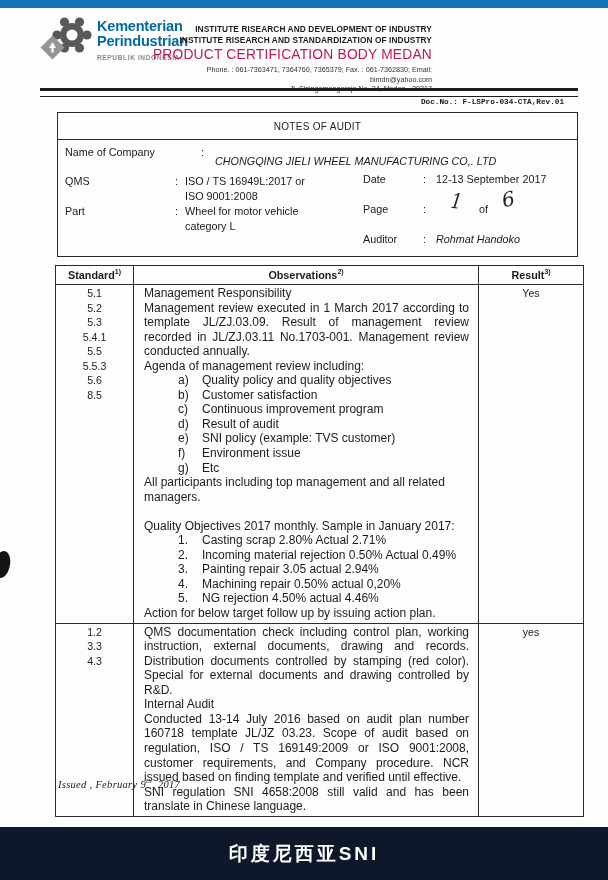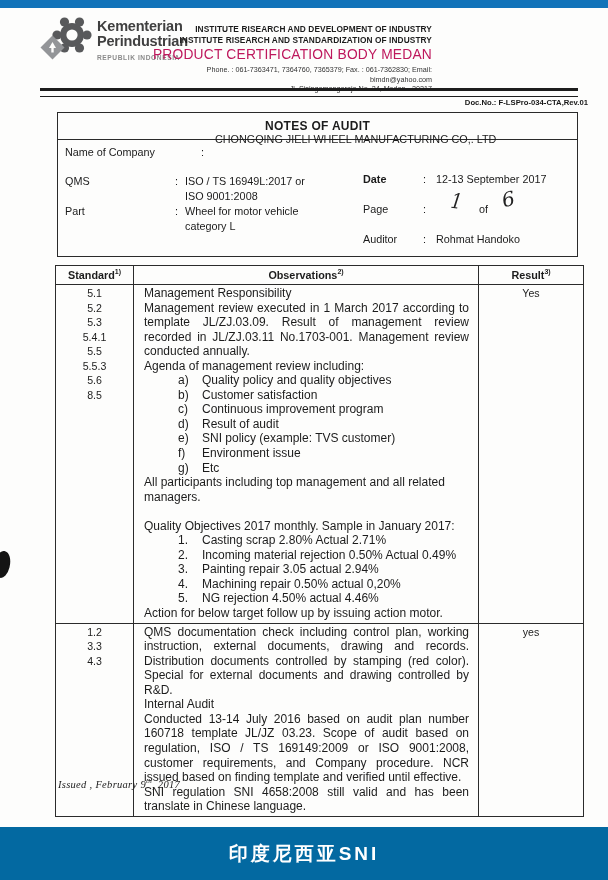--- a/index.html
+++ b/index.html
@@ -2,35 +2,35 @@
 <html><head>
 <meta charset="utf-8">
 <style>
   html,body{margin:0;padding:0;background:#ffffff;}
   .page{position:relative;width:608px;height:880px;background:#fdfdfc;overflow:hidden;
         font-family:"Liberation Sans",sans-serif;color:#1c1c1c;}
   .topbar{position:absolute;top:0;left:0;width:608px;height:8px;background:#1273b9;}
   
   .logo-left{position:absolute;left:36px;top:15px;width:58px;height:54px;}
   .ministry{position:absolute;left:97px;top:19px;line-height:15px;}
-  .ministry .big{font-weight:bold;font-size:14.5px;letter-spacing:-0.2px;color:#404040;}
+  .ministry .big{font-weight:bold;font-size:14.5px;letter-spacing:-0.2px;color:#0369a1;}
   .ministry .small{font-size:6.6px;color:#8a8a8a;letter-spacing:0.6px;margin-top:1px;font-weight:bold;}
   .head-center{position:absolute;left:146px;top:24px;width:286px;text-align:right;}
   .inst{font-size:8.3px;font-weight:bold;line-height:10.6px;letter-spacing:0.1px;}
   .body-name{font-size:13.8px;line-height:16px;margin-top:2px;letter-spacing:0.2px;color:#be185d;}
   .contact{font-size:7.2px;line-height:9.4px;margin-top:2px;color:#333;}
   .addr{font-size:7.2px;line-height:9px;color:#333;}
   .logo-right{position:absolute;left:505px;top:11px;width:66px;height:74px;}
   .rule{position:absolute;left:40px;top:88px;width:538px;height:5px;
         border-top:3px solid #1d1d1d;border-bottom:1.5px solid #1d1d1d;}
-  .docno{position:absolute;right:20px;top:98px;font-size:7.7px;font-weight:bold;color:#161616;}
+  .docno{position:absolute;right:44px;top:98px;font-size:7.7px;font-weight:bold;color:#161616;font-family:Liberation Mono, monospace;}
   
   .form-box{position:absolute;left:57px;top:112px;width:519px;height:143px;border:1.4px solid #2a2a2a;}
   .form-title{position:absolute;top:0;left:0;right:0;height:26px;border-bottom:1.4px solid #2a2a2a;
-        display:flex;align-items:center;justify-content:center;font-weight:bold;font-size:12px;letter-spacing:0.3px;text-align:center;}
+        display:flex;align-items:center;justify-content:center;font-weight:normal;font-size:10px;letter-spacing:0.3px;text-align:center;}
   .fld{position:absolute;font-size:10.8px;line-height:13px;white-space:nowrap;color:#1b1b1b;}
   .hand{font-family:"DejaVu Serif",serif;font-style:italic;color:#222;}
   .hand-one{font-size:17px;display:inline-block;transform:rotate(9deg) scaleY(1.25);}
   .hand-six{font-size:20px;display:inline-block;transform:rotate(-12deg);}
   
   table.audit{position:absolute;left:55px;top:265px;border-collapse:collapse;table-layout:fixed;}
   table.audit col.c-std{width:78px;} table.audit col.c-obs{width:345px;} table.audit col.c-res{width:105px;}
   table.audit th,table.audit td{border:1px solid #2b2b2b;}
   table.audit th{font-size:10.8px;font-weight:bold;padding:1px 2px 2px;height:15px;}
   sup.note{font-size:7px;vertical-align:super;line-height:0;}
@@ -39,21 +39,21 @@
   .cell-result{text-align:center;vertical-align:top;font-size:10.6px;padding-top:2px;}
   .row-0 td{height:304px;} .row-1 td{height:172px;}
   .obs-justify{text-align:justify;}
   .obs-item{padding-left:34px;}
   .obs-item .marker{display:inline-block;width:24px;}
   .obs-spacer{height:14.55px;}
   
   .issued{position:absolute;left:58px;top:777px;font-family:"Liberation Serif",serif;
           font-style:italic;font-size:10.5px;letter-spacing:0.3px;color:#222;}
   .issued sup{font-size:7px;}
-  .banner{position:absolute;left:0;bottom:0;width:608px;height:53px;background:#0369a1;
+  .banner{position:absolute;left:0;bottom:0;width:608px;height:53px;background:#0f172a;
           display:flex;align-items:center;justify-content:center;}
   .banner-text{color:#ffffff;font-weight:bold;font-size:19px;letter-spacing:3px;}
   .smudge{position:absolute;left:-5px;top:551px;width:15px;height:27px;background:#141414;
           border-radius:45% 60% 50% 55%;transform:rotate(14deg);}
 </style>
 </head>
 <body>
 
 <div class="page">
   <div class="topbar"></div>
@@ -88,45 +88,45 @@
     <div class="addr">Jl. Sisingamangaraja No. 24, Medan - 20217</div>
   </div>
 
   <div class="rule"></div>
   <div class="docno">Doc.No.: F-LSPro-034-CTA,Rev.01</div>
 
   <div class="form-box">
     <div class="form-title">NOTES OF AUDIT</div>
     <div class="fld" style="left:7px;top:33px;">Name of Company</div>
     <div class="fld" style="left:143px;top:33px;">:</div>
-    <div class="fld" style="left:157px;top:20px;">CHONGQING JIELI WHEEL MANUFACTURING CO,. LTD</div>
+    <div class="fld" style="left:157px;top:42px;font-style:italic;">CHONGQING JIELI WHEEL MANUFACTURING CO,. LTD</div>
 
     <div class="fld" style="left:7px;top:62px;">QMS</div>
     <div class="fld" style="left:117px;top:62px;">:</div>
     <div class="fld" style="left:127px;top:62px;">ISO / TS 16949L:2017 or</div>
     <div class="fld" style="left:127px;top:77px;">ISO 9001:2008</div>
 
     <div class="fld" style="left:7px;top:92px;">Part</div>
     <div class="fld" style="left:117px;top:92px;">:</div>
     <div class="fld" style="left:127px;top:92px;">Wheel for motor vehicle</div>
     <div class="fld" style="left:127px;top:107px;text-align:center;">category L</div>
 
-    <div class="fld" style="left:305px;top:60px;font-weight:bold;">Date</div>
+    <div class="fld" style="left:305px;top:60px;">Date</div>
     <div class="fld" style="left:365px;top:60px;">:</div>
     <div class="fld" style="left:378px;top:60px;">12-13 September 2017</div>
 
     <div class="fld" style="left:305px;top:90px;text-align:center;">Page</div>
     <div class="fld" style="left:365px;top:90px;">:</div>
     <div class="fld hand hand-one" style="left:393px;top:82px;">1</div>
     <div class="fld" style="left:421px;top:90px;">of</div>
     <div class="fld hand hand-six" style="left:444px;top:80px;">6</div>
 
     <div class="fld" style="left:305px;top:120px;">Auditor</div>
     <div class="fld" style="left:365px;top:120px;">:</div>
-    <div class="fld" style="left:378px;top:120px;">Rohmat Handoko</div>
+    <div class="fld" style="left:378px;top:120px;font-style:italic;">Rohmat Handoko</div>
   </div>
 
   <table class="audit">
     <colgroup>
         <col class="c-std">
         <col class="c-obs">
         <col class="c-res">
       </colgroup>
     <thead>
       <tr>
@@ -159,21 +159,21 @@
             <div class="obs-item"><span class="marker">f)</span>Environment issue</div>
             <div class="obs-item"><span class="marker">g)</span>Etc</div>
             <div class="obs-plain">All participants including top management and all related managers.</div>
             <div class="obs-spacer">&nbsp;</div>
             <div class="obs-plain">Quality Objectives 2017 monthly. Sample in January 2017:</div>
             <div class="obs-item"><span class="marker">1.</span>Casting scrap 2.80% Actual 2.71%</div>
             <div class="obs-item"><span class="marker">2.</span>Incoming material rejection 0.50% Actual 0.49%</div>
             <div class="obs-item"><span class="marker">3.</span>Painting repair 3.05 actual 2.94%</div>
             <div class="obs-item"><span class="marker">4.</span>Machining repair 0.50% actual 0,20%</div>
             <div class="obs-item"><span class="marker">5.</span>NG rejection 4.50% actual 4.46%</div>
-            <div class="obs-plain">Action for below target follow up by issuing action motor.</div>
+            <div class="obs-plain">Action for below target follow up by issuing action plan.</div>
           </td>
           <td class="cell-result">Yes</td>
         </tr>
         <tr class="row-1">
           <td class="cell-standard">
             <div>1.2</div>
             <div>3.3</div>
             <div>4.3</div>
           </td>
           <td class="cell-obs">

